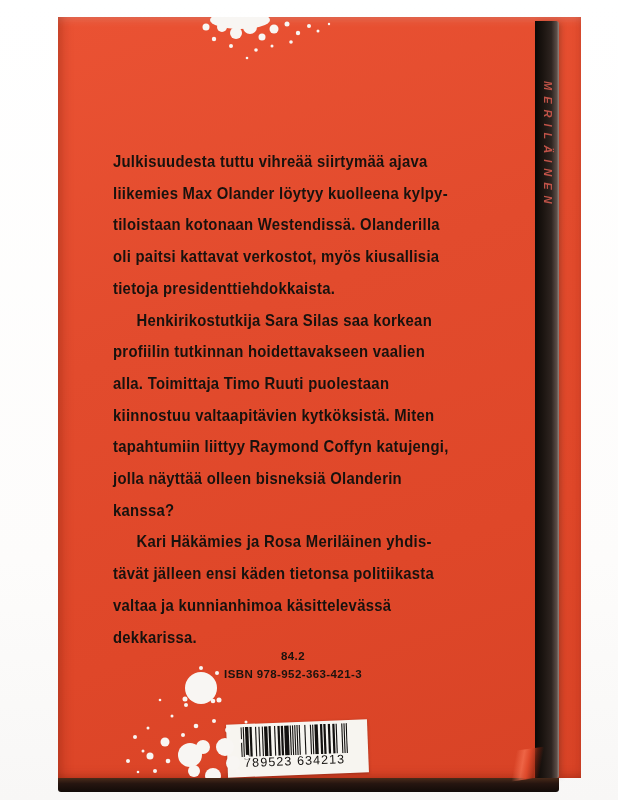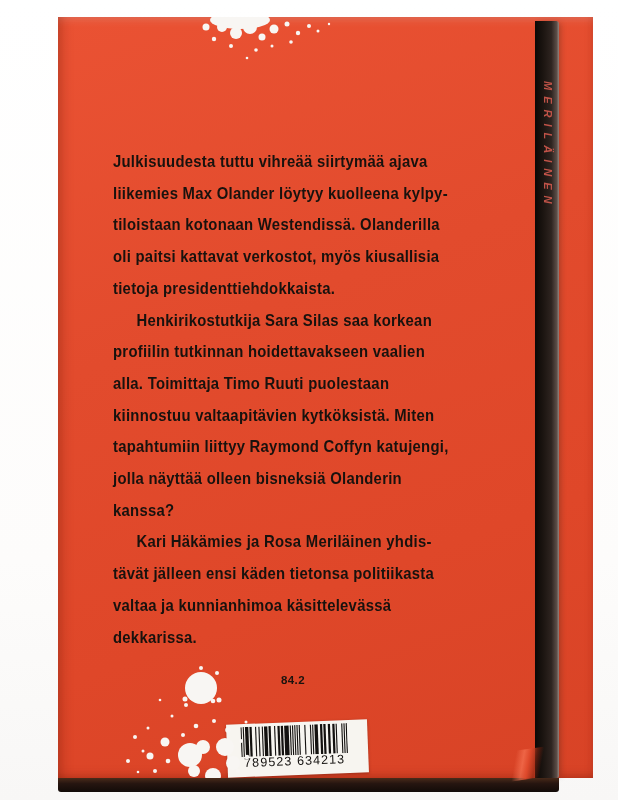--- a/index.html
+++ b/index.html
@@ -7,21 +7,21 @@
   .scene { position:relative; width:618px; height:800px; overflow:hidden;
            background:linear-gradient(180deg,#ffffff 0%,#fdfcfb 70%,#f8f7f6 100%); }
 
   .book { position:absolute; left:58px; top:17px; width:500px; height:775px; }
 
   .cover { position:absolute; left:0; top:0; width:523px; height:761px; overflow:hidden;
            background:linear-gradient(160deg,#ea5233 0%,#e24b2d 38%,#df4729 70%,#d84326 100%);
            box-shadow: inset 9px 0 14px -8px rgba(90,15,0,.40),
                        inset -5px 0 10px -6px rgba(120,20,5,.30),
                        inset 0 7px 10px -6px rgba(255,255,255,.28),
-                       inset 0 -8px 12px -8px rgba(100,20,5,.35); padding-left: 12px; }
+                       inset 0 -8px 12px -8px rgba(100,20,5,.35); }
 
   .spine { position:absolute; left:477px; top:4px; width:24px; height:757px; border-radius:0 3px 2px 0;
            background:linear-gradient(90deg,#0b0806 0%,#1c1511 35%,#2e2420 68%,#5a4c46 90%,#8e7f7a 99%);
            box-shadow: 3px 0 6px -2px rgba(40,30,25,.35); }
 
   .spine-title { position:absolute; left:484px; top:64px; height:160px;
                  writing-mode:vertical-rl; text-orientation:mixed;
                  font-size:11px; font-weight:bold; font-style:italic;
                  letter-spacing:6px; color:#c05348; white-space:nowrap; }
 
@@ -30,21 +30,21 @@
                background:linear-gradient(180deg,#4a2b1a 0%,#261510 40%,#120b08 100%); }
 
   .copy { position:absolute; left:55px; top:129px; width:402px;
           transform:scaleX(.9); transform-origin:left top;
           color:#18120e; font-weight:bold; font-size:16.5px;
           line-height:31.7px; letter-spacing:.3px; }
   .para { margin:0; }
   .para.indented .line:first-child { text-indent:26px; }
   .line { white-space:nowrap; }
 
-  .meta { position:absolute; left:155px; top:655px; width:160px; text-align:center;
+  .meta { position:absolute; left:155px; top:631px; width:160px; text-align:center;
           color:#1b130e; font-weight:bold; font-size:11.5px; line-height:17.5px;
           letter-spacing:.4px; }
 
   .barcode-label { position:absolute; left:169px; top:705px; width:141px; height:53px;
                    background:#f7f5f0; transform:rotate(-2.2deg); transform-origin:center;
                    box-shadow:0 1px 3px rgba(60,15,5,.35); }
   .barcode-bars { position:absolute; left:14px; top:3px; }
   .barcode-bars svg rect { fill:#13110f; }
   .barcode-number { position:absolute; left:4px; top:32px; color:#13110f;
                     font-size:12.5px; letter-spacing:1.1px; white-space:nowrap; }
@@ -111,20 +111,21 @@
         <div class="para indented">
           <div class="line">Kari Häkämies ja Rosa Meriläinen yhdis-</div>
           <div class="line">tävät jälleen ensi käden tietonsa politiikasta</div>
           <div class="line">valtaa ja kunnianhimoa käsittelevässä</div>
           <div class="line">dekkarissa.</div>
         </div>
       </div>
 
       <div class="meta">
         <div>84.2</div>
+        <div>ISBN 978-952-363-421-3</div>
       </div>
 
       <div class="barcode-label">
         <div class="barcode-bars">
           <svg width="107" height="30" viewBox="0 0 106.4 30">
               <rect x="0.00" y="0" width="1.12" height="30"></rect>
               <rect x="2.24" y="0" width="1.12" height="30"></rect>
               <rect x="4.48" y="0" width="3.36" height="30"></rect>
               <rect x="8.96" y="0" width="2.24" height="30"></rect>
               <rect x="14.56" y="0" width="1.12" height="30"></rect>

